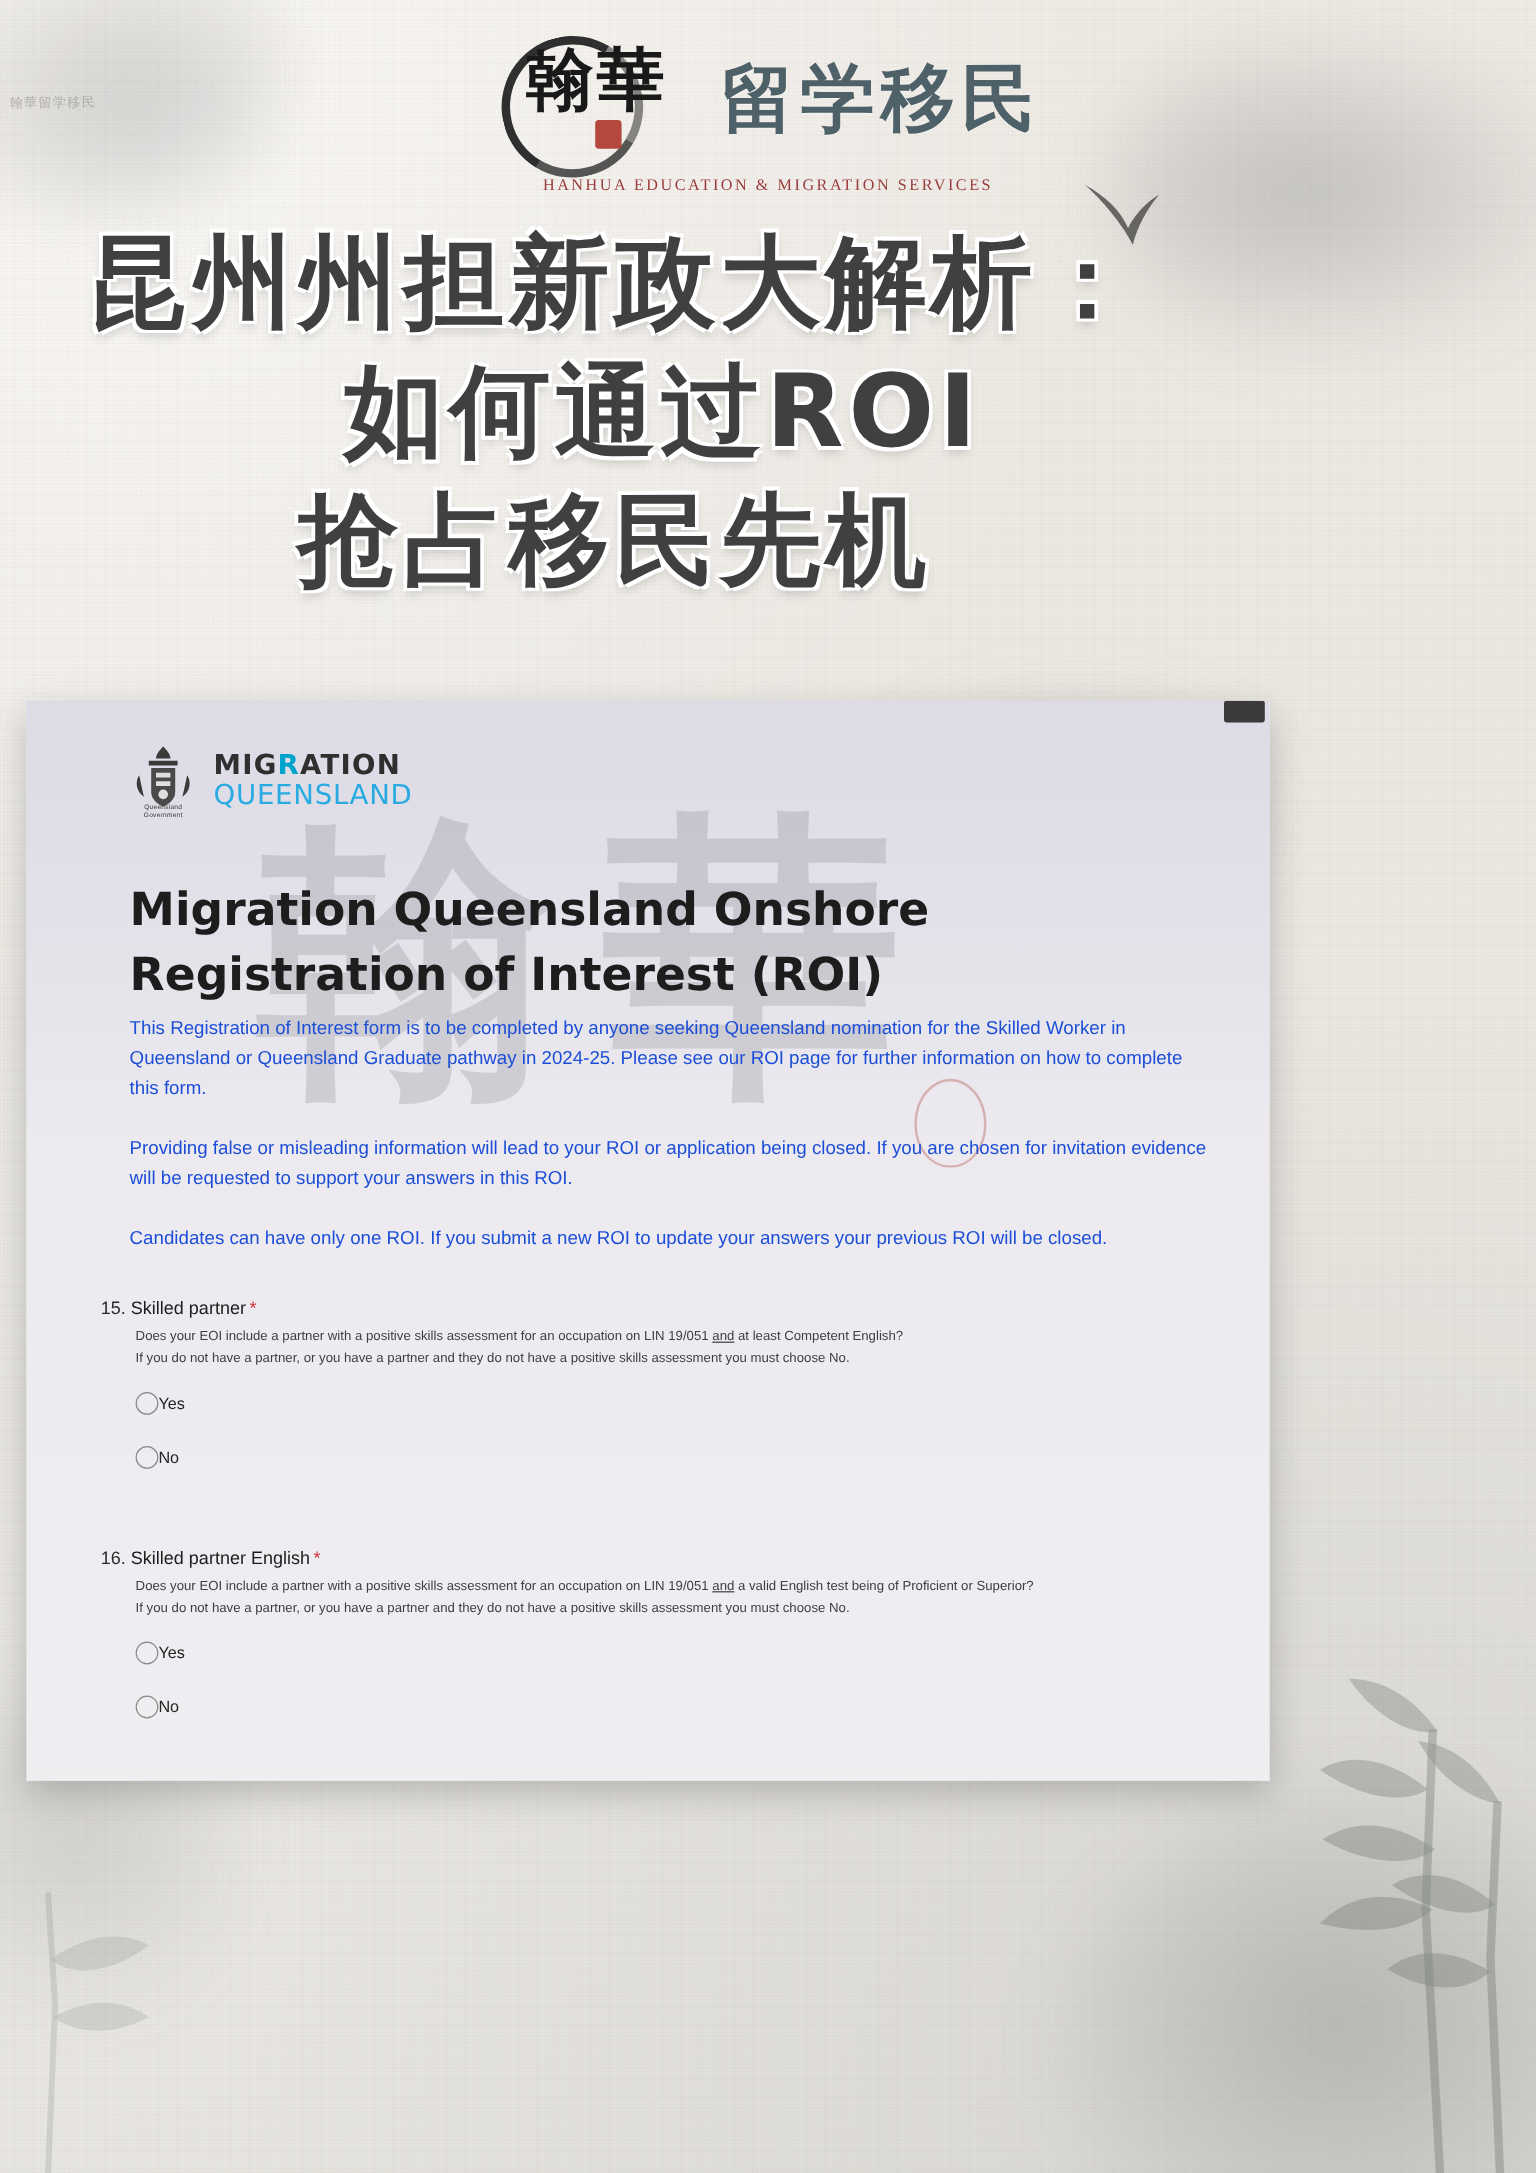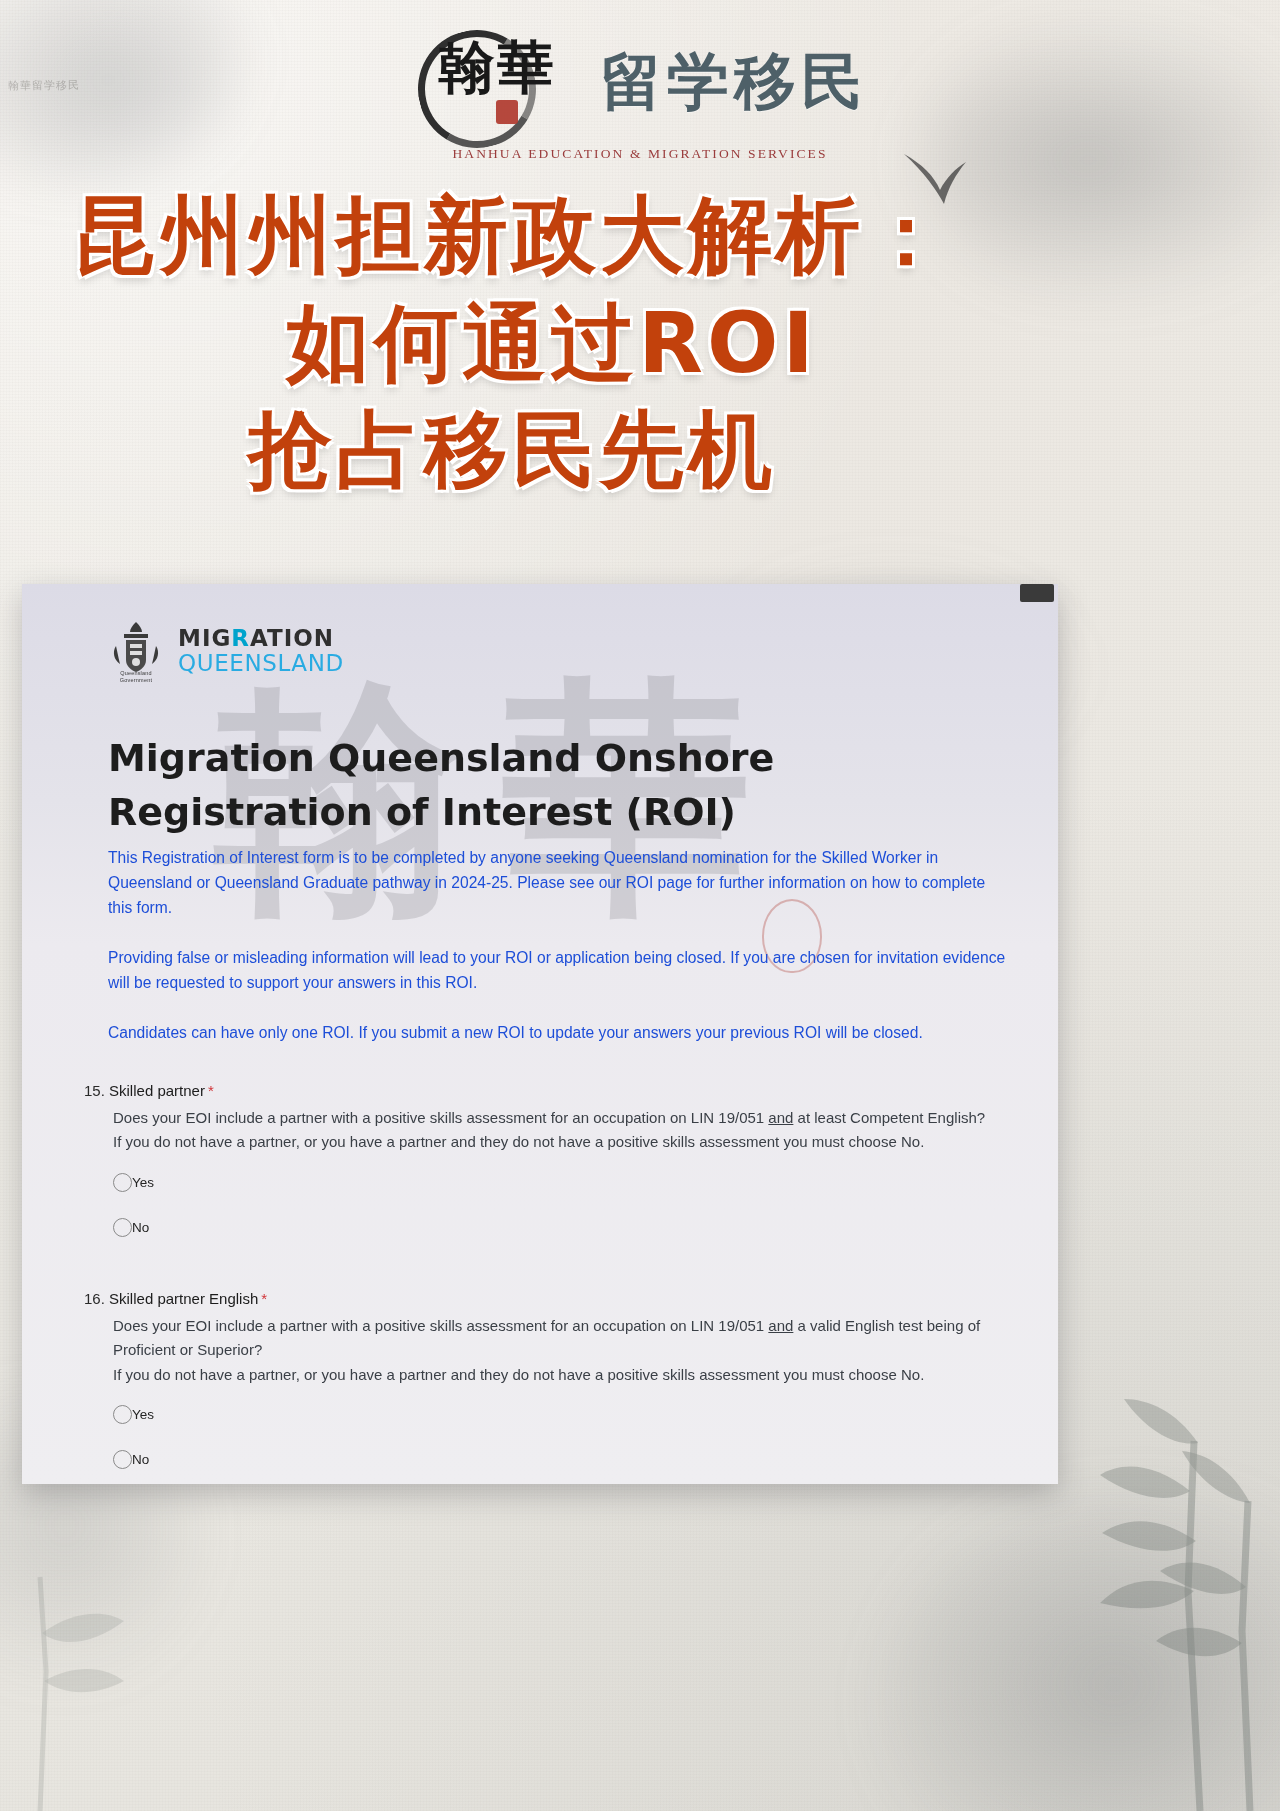--- a/index.html
+++ b/index.html
@@ -174,21 +174,21 @@
     position: absolute;
     left: 72px;
     top: 182px;
     width: 1140px;
   }
   .headline-line {
     font-family: "DejaVu Sans", sans-serif;
     font-weight: 700;
     font-size: 84px;
     line-height: 1.28;
-    color: #c2410c;
+    color: #404040;
     letter-spacing: 4px;
     -webkit-text-stroke: 2px #ffffff;
     paint-order: stroke fill;
     text-shadow:
       3px 3px 0 #ffffff,
       -3px 3px 0 #ffffff,
       3px -3px 0 #ffffff,
       -3px -3px 0 #ffffff,
       0 5px 9px rgba(0,0,0,0.18);
   }
@@ -332,21 +332,21 @@
   .q-head {
     font-size: 15px;
     color: #1c1c1c;
     margin-bottom: 7px;
   }
   .q-num { color: #2a2a2a; }
   .q-title { font-weight: 400; }
   .q-req { color: #d13438; margin-left: 3px; }
   .q-desc {
     margin-left: 29px;
-    font-size: 15px;
+    font-size: 11px;
     line-height: 1.62;
     color: #3a3f46;
   }
   .q-desc u { text-decoration: underline; }
   .q-options { margin-left: 29px; margin-top: 14px; }
   .q-opt {
     display: flex;
     align-items: center;
     height: 28px;
     margin-bottom: 17px;

